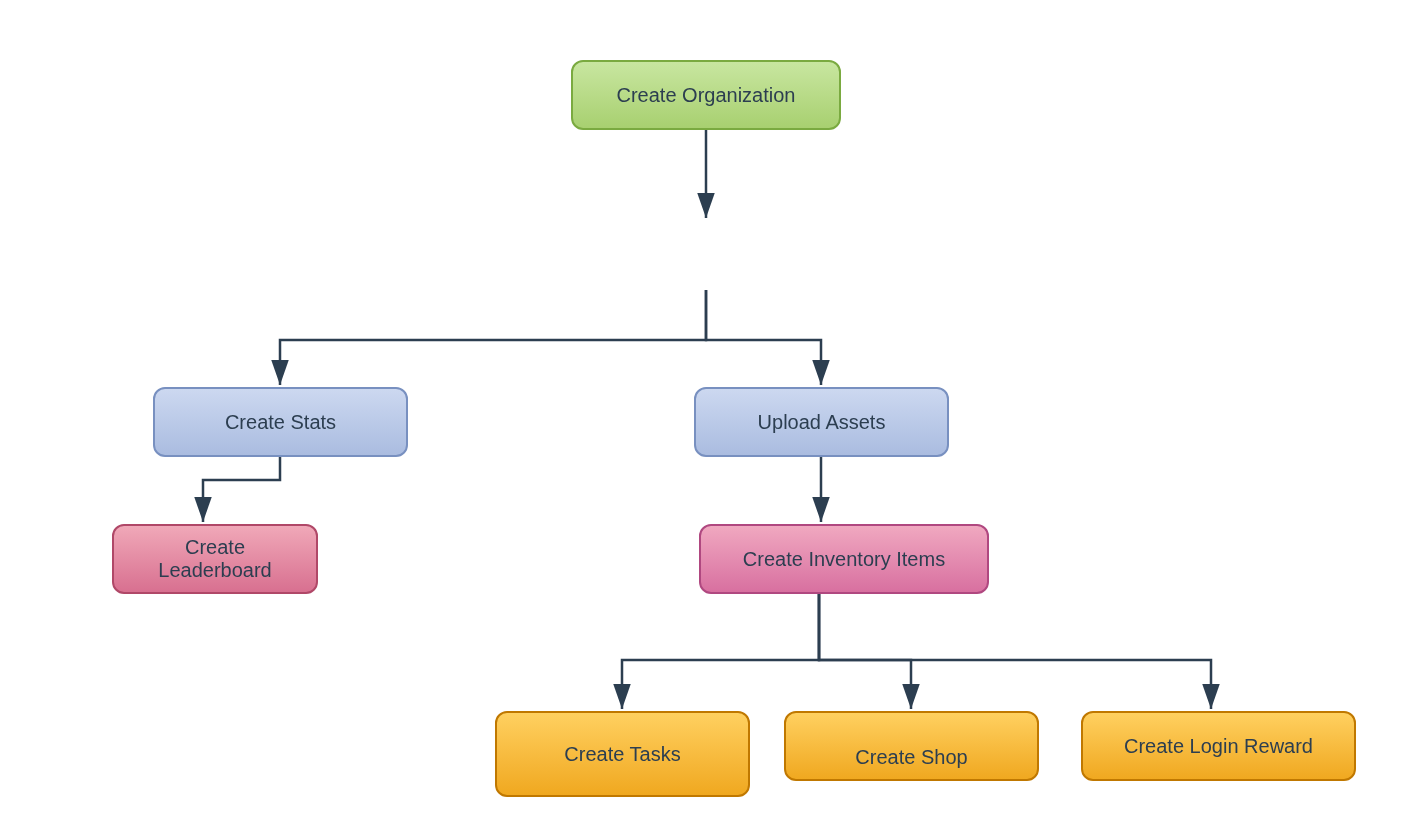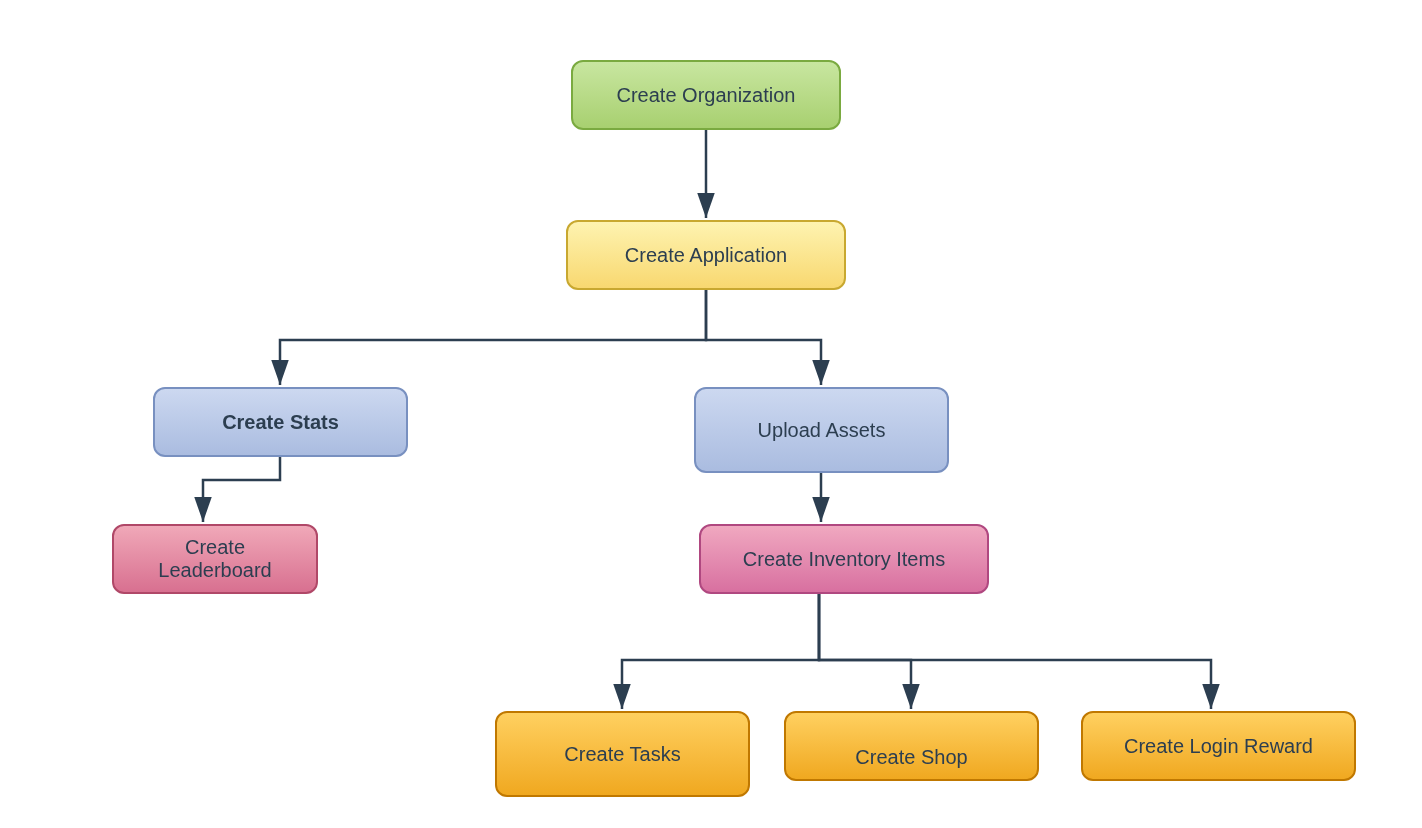--- a/index.html
+++ b/index.html
@@ -63,29 +63,28 @@
     }
 
     
     .node-stats {
       background: linear-gradient(to bottom, #ccd8f0, #aabce0);
       border-color: #7890c0;
       width: 255px;
       height: 70px;
       left: 153px;
       top: 387px;
-      font-weight: bold;
     }
 
     
     .node-assets {
       background: linear-gradient(to bottom, #ccd8f0, #aabce0);
       border-color: #7890c0;
       width: 255px;
-      height: 86px;
+      height: 70px;
       left: 694px;
       top: 387px;
     }
 
     
     .node-leaderboard {
       background: linear-gradient(to bottom, #f0a8b8, #d87090);
       border-color: #b04868;
       width: 206px;
       height: 70px;
@@ -165,23 +164,20 @@
 
     <path d="M 819 594 L 819 660 L 911 660 L 911 709" stroke="#2c3e50" stroke-width="2.5" fill="none" marker-end="url(#arrowhead)"></path>
 
     <path d="M 819 594 L 819 660 L 1211 660 L 1211 709" stroke="#2c3e50" stroke-width="2.5" fill="none" marker-end="url(#arrowhead)"></path>
   </svg>
 
   <div class="node node-org">
     <span>Create Organization</span>
   </div>
 
-  <div class="node node-app">
-    <span>Create Application</span>
-  </div>
 
   <div class="node node-stats">
     <span>Create Stats</span>
   </div>
 
   <div class="node node-assets">
     <span>Upload Assets</span>
   </div>
 
   <div class="node node-leaderboard">

